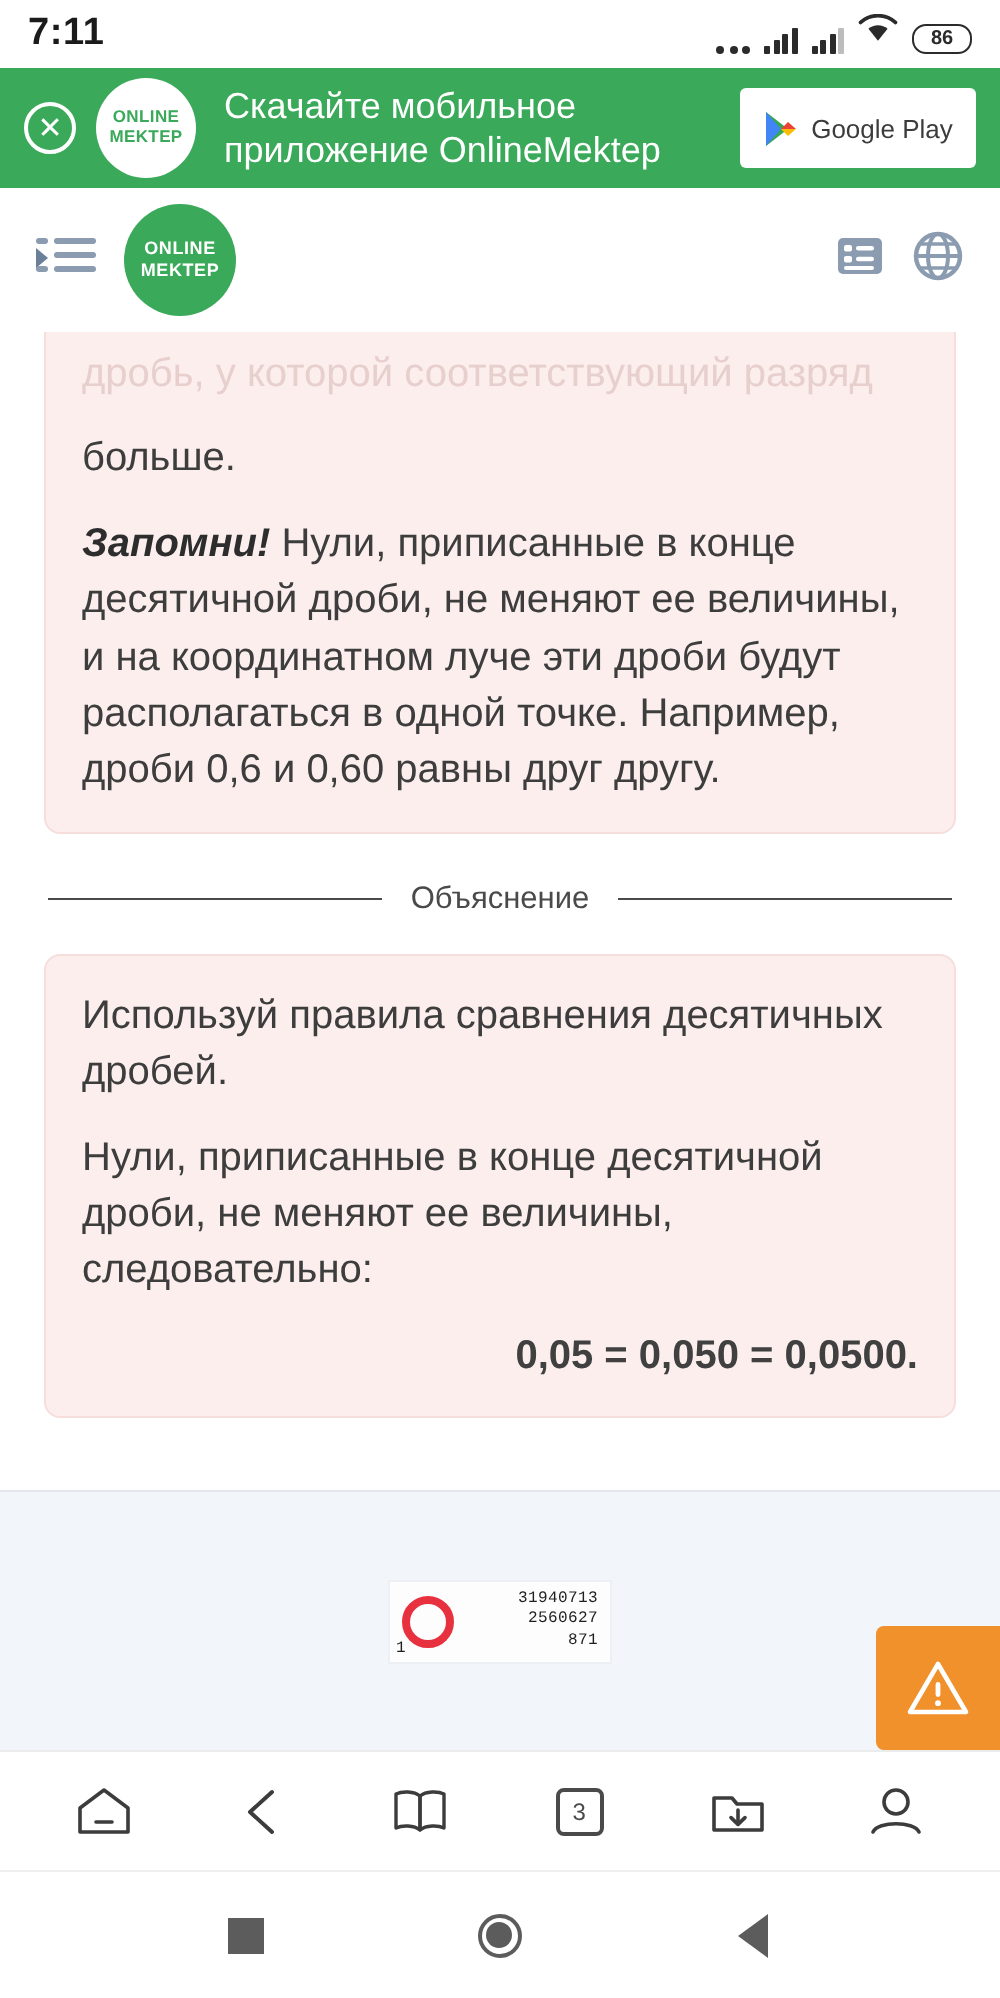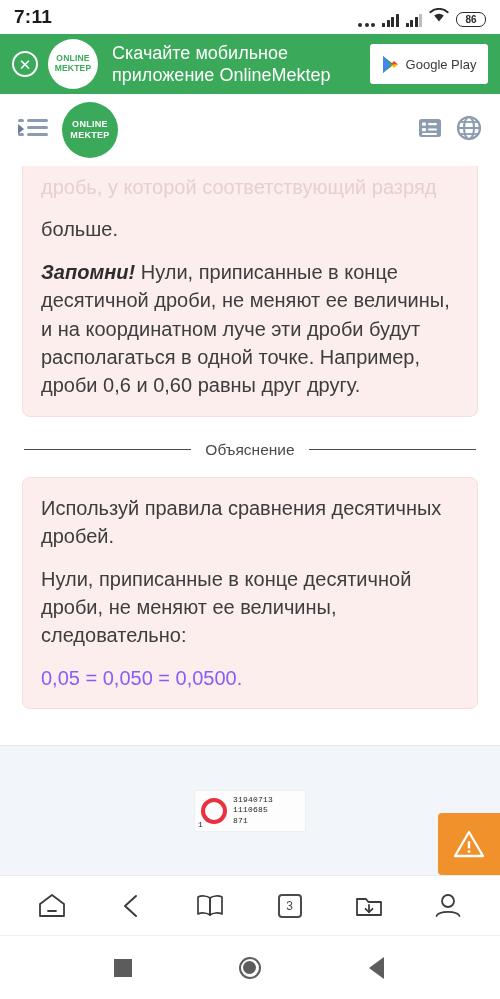--- a/index.html
+++ b/index.html
@@ -82,21 +82,21 @@
   }
   .card {
     background: #fbeeed; border: 1px solid #f5dedc; border-radius: 8px;
     padding: 16px 18px; color: #3d3d3d;
   }
   .card.clipped { margin-top: -40px; padding-top: 46px; }
   .card p { font-size: 20px; line-height: 1.42; margin-bottom: 14px; }
   .card p:last-child { margin-bottom: 0; }
   .card .ghost { color: #e7cfcd; }
   .card b.em { font-weight: bold; font-style: italic; color: #2d2d2d; text-align: center; }
-  .eq { text-align: left; font-size: 16.5px; color: #8b5cf6; margin-top: 6px; }
+  .eq { text-align: right; font-size: 16.5px; color: #404040; margin-top: 6px; font-weight: bold; }
 
   .divider { display: flex; align-items: center; gap: 14px; margin: 24px 2px 18px; }
   .divider .ln { flex: 1; height: 1px; background: #4a4a4a; }
   .divider .lbl { font-size: 15.5px; color: #4a4a4a; }
 
   
   .navrow { display: flex; gap: 14px; margin-top: 42px; }
   .btn {
     flex: 1; height: 52px; border-radius: 7px;
     display: flex; align-items: center; justify-content: center; gap: 26px;
@@ -116,21 +116,21 @@
   .adbox {
     background: #fdfdfd; border: 1px solid #eceff3;
     width: 112px; height: 42px; display: flex; align-items: center;
     padding: 3px 6px; gap: 6px; position: relative;
   }
   .ad-ring {
     width: 26px; height: 26px; border-radius: 50%;
     border: 4px solid #e8313f; flex: 0 0 26px;
   }
   .ad-nums {
-    flex: 1; text-align: left; font-family: "Liberation Mono", "DejaVu Sans Mono", monospace;
+    flex: 1; text-align: right; font-family: "Liberation Mono", "DejaVu Sans Mono", monospace;
     font-size: 8px; line-height: 1.32; color: #1f1f1f; letter-spacing: .2px;
   }
   .ad-corner {
     position: absolute; left: 3px; bottom: 2px;
     font-family: "Liberation Mono", "DejaVu Sans Mono", monospace;
     font-size: 8px; color: #1f1f1f;
   }
   .warnbtn {
     position: absolute; right: 0; top: 813px; width: 62px; height: 62px;
     background: #f0912c; border-radius: 4px 0 0 4px;
@@ -293,21 +293,21 @@
         <span class="arw">→</span>
       </div>
     </div>
   </div>
 
   <div class="adzone">
     <div class="adbox">
       <span class="ad-ring"></span>
       <span class="ad-nums">
         <span>31940713</span><br>
-        <span>1110685</span><br>
+        <span>2560627</span><br>
         <span>871</span>
       </span>
       <span class="ad-corner">1</span>
     </div>
   </div>
 
   <div class="warnbtn">
     <svg width="32" height="30" viewBox="0 0 32 30">
       <path d="M16 3 L30 27 L2 27 Z" fill="none" stroke="#ffffff" stroke-width="2.3" stroke-linejoin="round"></path>
       <rect x="14.8" y="12" width="2.4" height="7.5" rx="1.2" fill="#ffffff"></rect>

